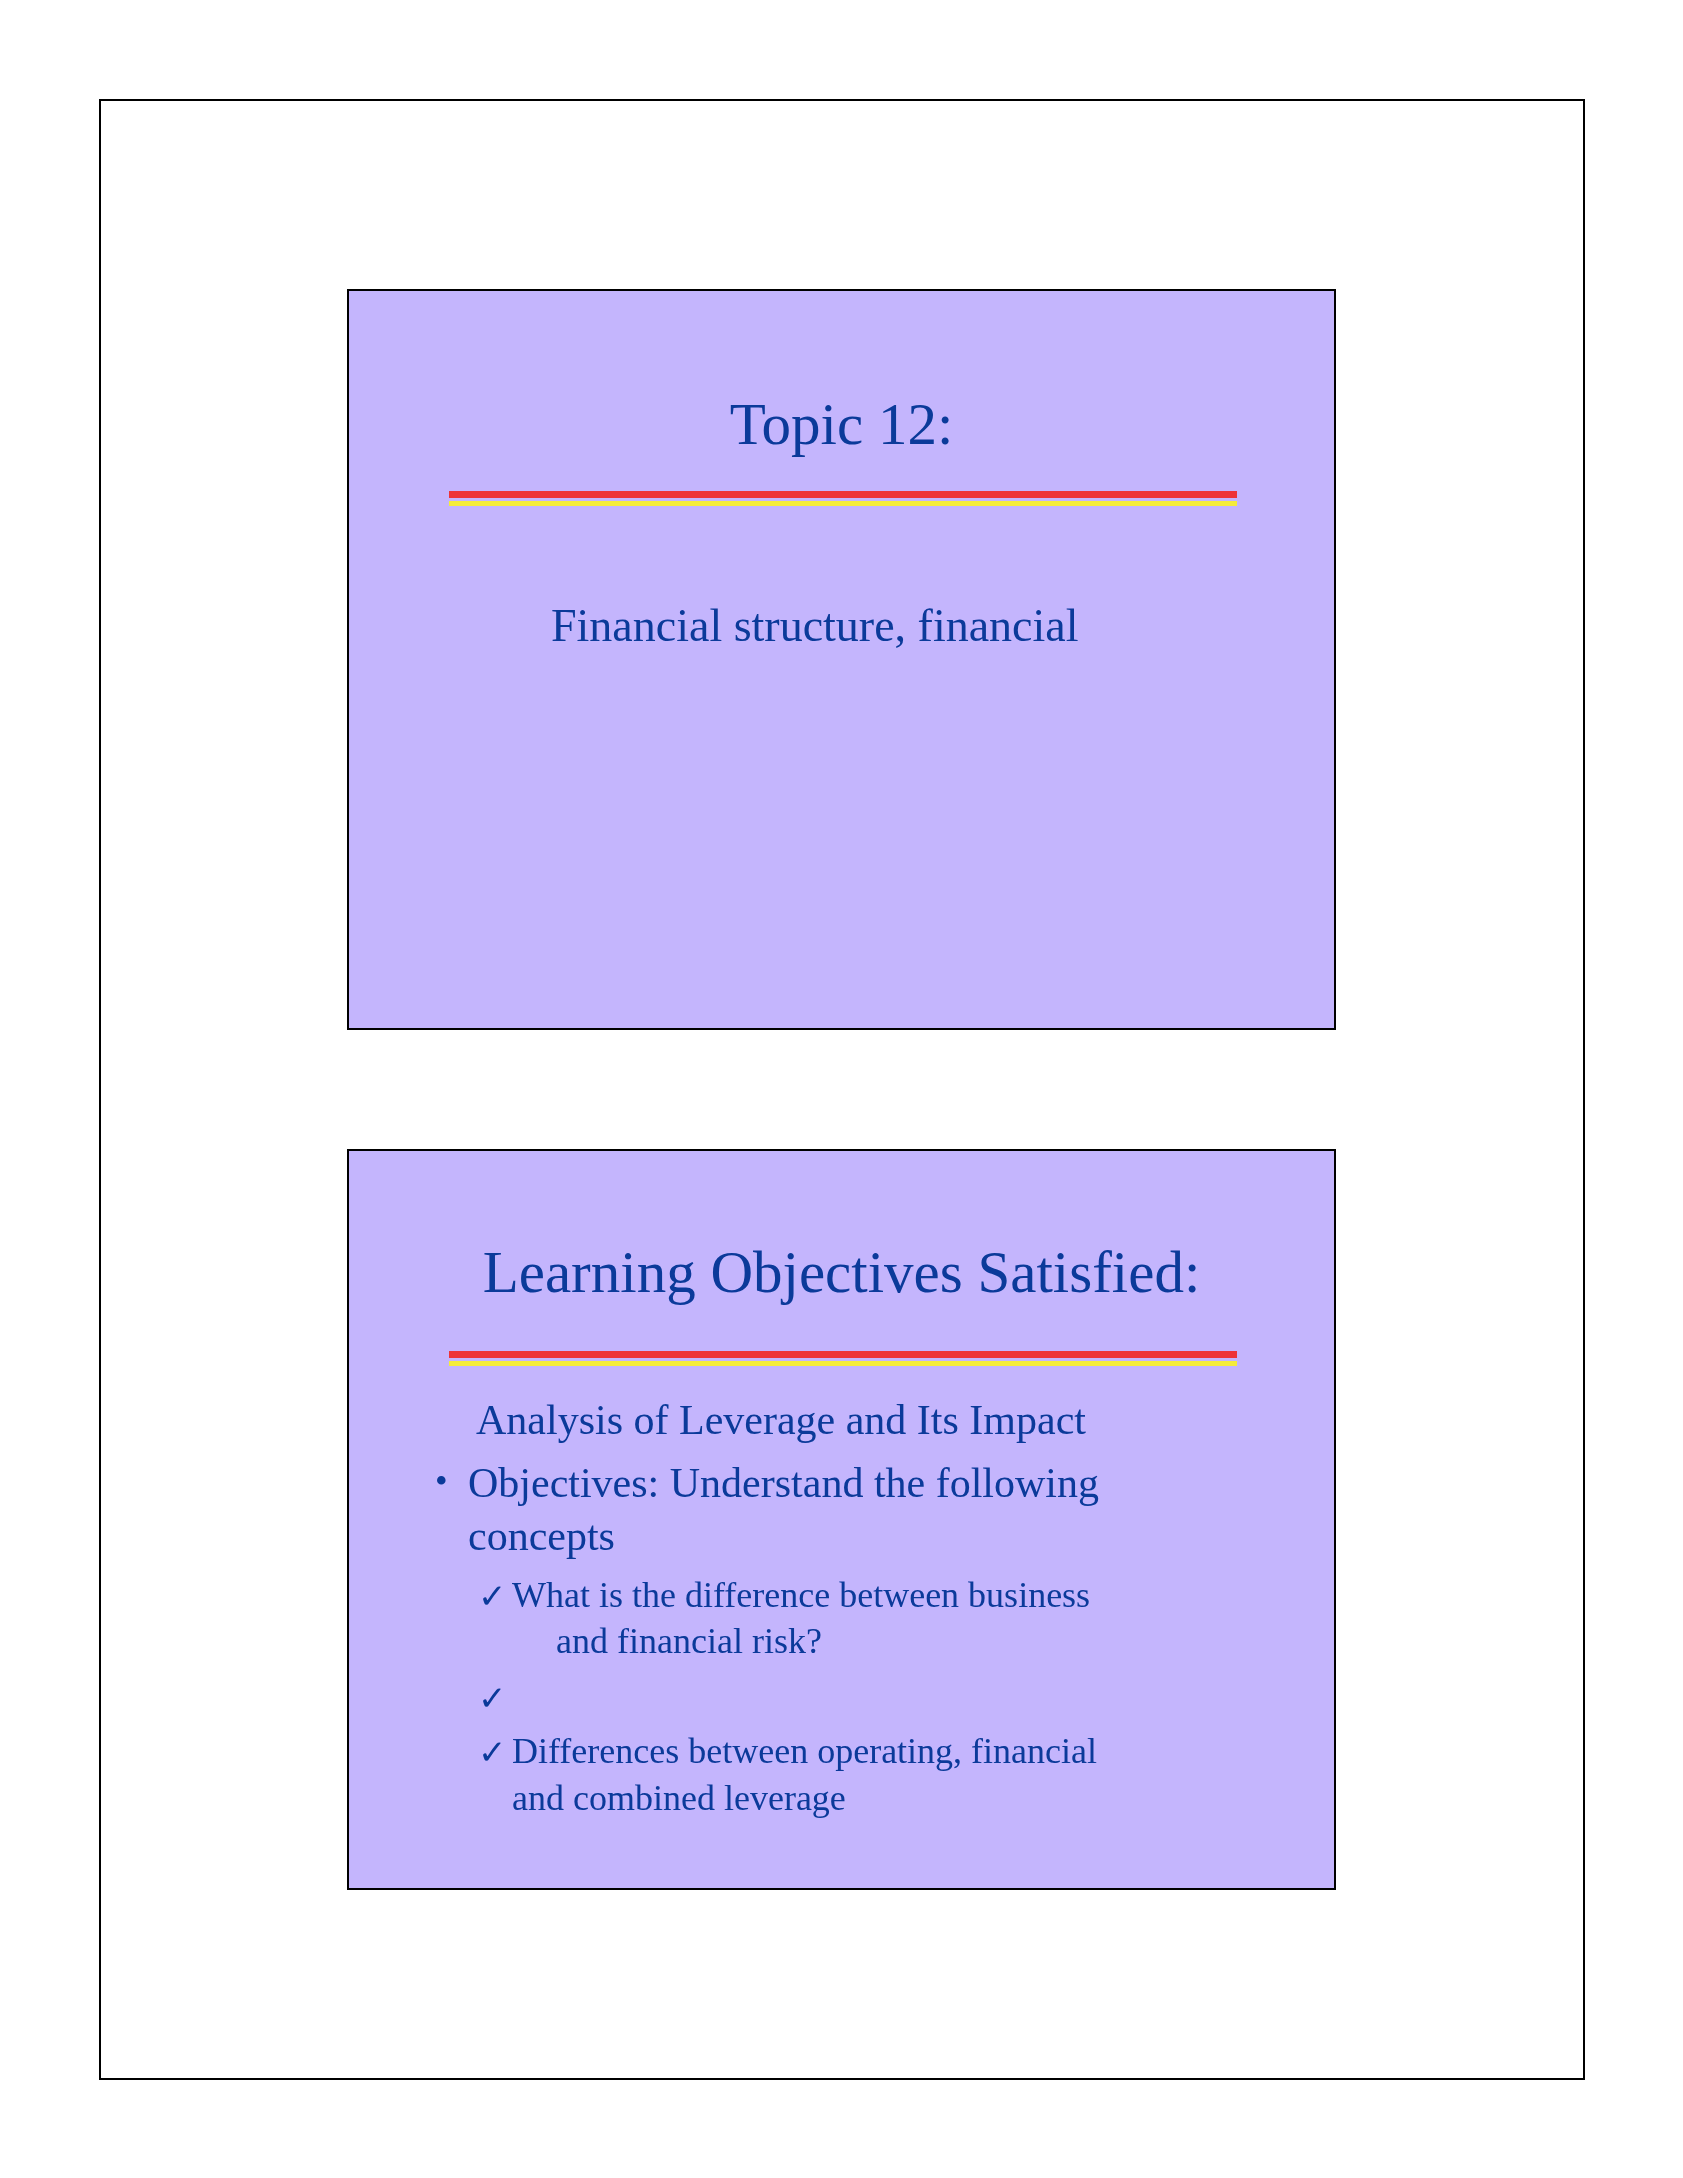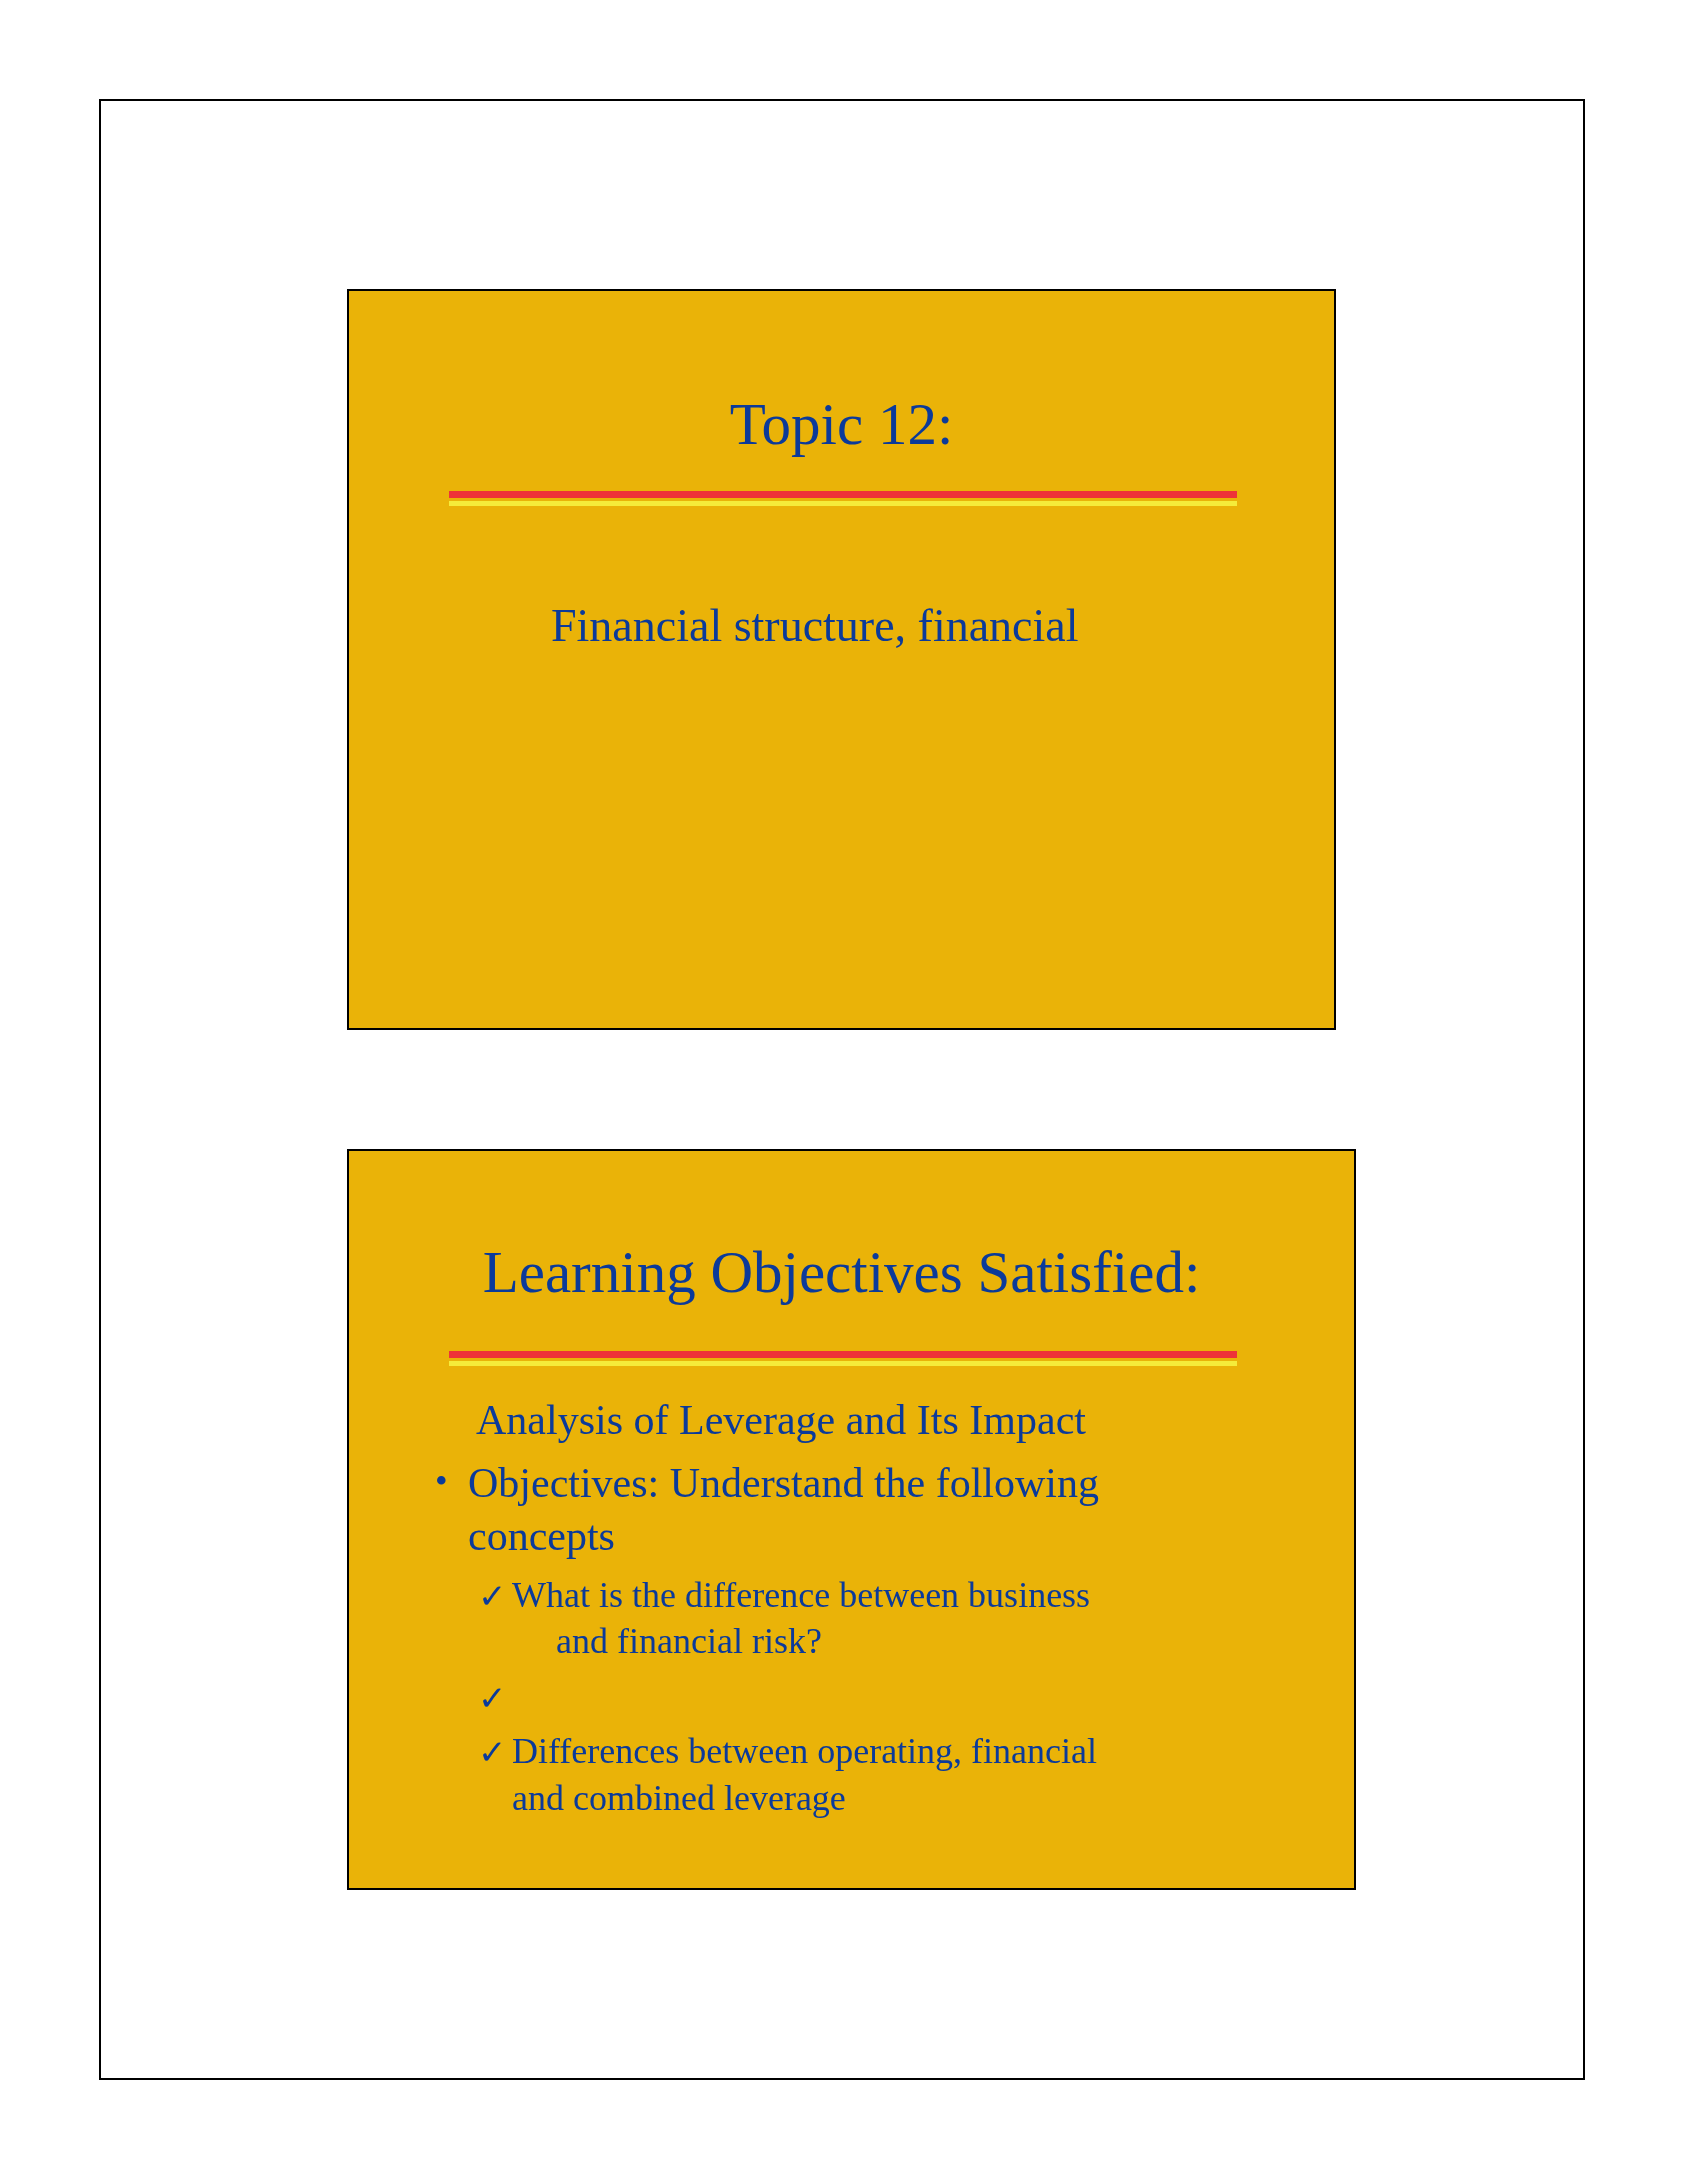--- a/index.html
+++ b/index.html
@@ -1,20 +1,20 @@
 <!DOCTYPE html>
 <html><head>
 <meta charset="utf-8">
 <style>
   html, body { margin:0; padding:0; background:#ffffff; }
   body { width:1683px; height:2178px; position:relative; overflow:hidden; }
   .outer { position:absolute; left:99px; top:99px; width:1482px; height:1977px; border:2px solid #000; box-sizing:content-box; }
-  .slide { position:absolute; left:347px; width:985px; height:737px; border:2px solid #000; background:#eab308; }
+  .slide { position:absolute; left:347px; width:985px; height:737px; border:2px solid #000; background:#c4b5fd; }
   .slide1 { top:289px; }
-  .slide2 { top:1149px;padding-left:20px; }
+  .slide2 { top:1149px; }
   .txt { position:absolute; color:#0B3A9A; font-family:"Liberation Serif","DejaVu Serif",serif; white-space:nowrap; }
   .bar-red { position:absolute; left:100px; width:788px; height:7px; background:#EE3338; }
   .bar-yellow { position:absolute; left:100px; width:788px; height:5px; background:#F5EC3A; }
   .center { left:0; width:985px; text-align:center; }
 </style>
 </head>
 <body>
 
 <div class="outer"></div>
 

